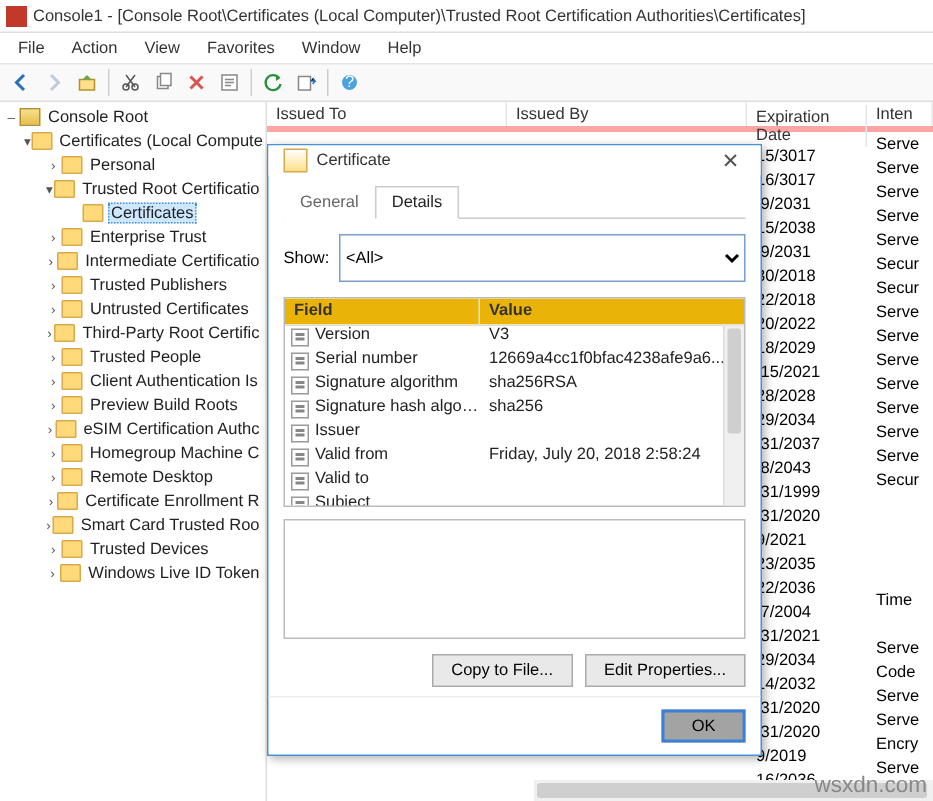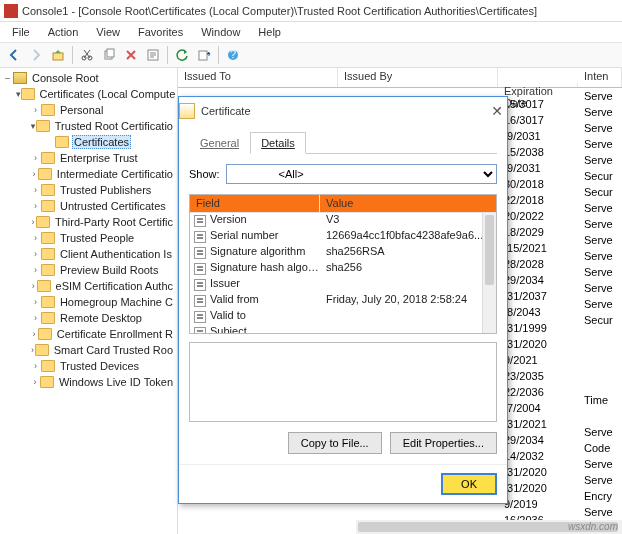--- a/index.html
+++ b/index.html
@@ -15,56 +15,56 @@
   .content { display: flex; height: calc(534px - 22px - 20px - 26px); }
   .tree-pane { width: 178px; border-right: 1px solid #ddd; padding: 2px; overflow: hidden; background: #fff; }
   .tree-row { display: flex; align-items: center; height: 16px; white-space: nowrap; color: #222; }
   .tree-row .tw { width: 11px; text-align: center; color: #555; font-size: 9px; }
   .tree-row .folder { width: 14px; height: 12px; background: #ffd97a; border: 1px solid #d8a94b; border-radius: 1px; margin-right: 3px; flex-shrink: 0; }
   .tree-row .root-icon { width: 14px; height: 12px; background: linear-gradient(#f7e08c,#e6be4c); border: 1px solid #b38f2e; margin-right: 3px; }
   .tree-row.selected .label { background: #cde8ff; border: 1px dotted #4a90d9; padding: 0 1px; }
   .tree-row .label { padding: 0 2px; }
   .ind0 { padding-left: 0px; } .ind1{padding-left:14px;} .ind2{padding-left:28px;} .ind3{padding-left:42px;}
   .list-pane { flex: 1; overflow: hidden; position: relative; }
-  .list-header { display: flex; height: 20px; border-bottom: 1px solid #fca5a5; background: #fff; }
+  .list-header { display: flex; height: 20px; border-bottom: 4px solid #fca5a5; background: #fff; align-items: center; }
   .list-header .col { padding: 2px 6px; border-right: 1px solid #e5e5e5; color: #333; }
   .list-rows { overflow: hidden; }
   .list-row { display: flex; height: 16px; align-items: center; }
   .list-row .cell { padding: 0 6px; white-space: nowrap; overflow: hidden; text-overflow: ellipsis; }
   .col-issuedto { width: 160px; } .col-issuedby{width:160px;} .col-exp{width:80px;margin-top:15px;} .col-int{flex:1;}
   
   .dialog { position: absolute; left: 178px; top: 96px; width: 330px; height: 408px; background: #fff; border: 1px solid #4a90d9; box-shadow: 2px 2px 6px rgba(0,0,0,.3); display: flex; flex-direction: column; }
-  .dialog-title { height: 28px; background: #fff; display: flex; align-items: center; padding: 0 0; }
+  .dialog-title { height: 28px; background: #fff; display: flex; align-items: center; padding: 0 10px; }
   .dialog-title .cert-icon { width: 16px; height: 16px; background: linear-gradient(#fff,#ffe08a); border: 1px solid #d8a94b; margin-right: 6px; }
   .dialog-title .txt { flex: 1; color: #333; }
   .dialog-title .close { width: 20px; height: 20px; display: flex; align-items: center; justify-content: center; font-size: 14px; color: #555; }
   .dialog-body { flex: 1; padding: 6px 10px; display: flex; flex-direction: column; }
   .tabs { display: flex; border-bottom: 1px solid #ccc; }
-  .tab { padding: 4px 10px; border: 1px solid transparent; border-bottom: none; color: #666; position: relative; top: 1px; background: #fff; text-decoration: underline; }
+  .tab { padding: 4px 10px; border: 1px solid transparent; border-bottom: none; color: #666; position: relative; top: 1px; background: #fff; }
   .tab.active { border-color: #ccc; border-bottom: 1px solid #fff; color: #222; }
   .show-row { display: flex; align-items: center; gap: 6px; margin: 10px 0; }
-  .show-row select { flex: 1; height: 20px; border: 1px solid #7a9ec9; background: #fff; font-size: 11px; padding-left: 48px; }
+  .show-row select { flex: 1; height: 32px; border: 1px solid #7a9ec9; background: #fff; font-size: 11px; }
   .field-box { border: 1px solid #bbb; height: 140px; overflow: hidden; position: relative; }
-  .field-header { display: flex; background: #f97316; border-bottom: 1px solid #e3e3e3; height: 18px; }
+  .field-header { display: flex; background: #eab308; border-bottom: 1px solid #e3e3e3; height: 18px; font-weight: bold; }
   .field-header .fc { padding: 2px 6px; color: #333; }
   .fc-field{width:130px; border-right:1px solid #e3e3e3;} .fc-value{flex:1;}
   .field-list { overflow: hidden; }
   .field-row { display: flex; height: 16px; }
   .field-row .fld-icon { width: 12px; height: 12px; margin: 2px 4px 0 4px; background: #fff; border: 1px solid #999; position: relative; flex-shrink: 0; }
   .field-row .fld-icon::after { content:''; position:absolute; left:2px; top:2px; width:6px; height:2px; background:#888; box-shadow: 0 3px 0 #888; }
   .field-row .fld-label { width: 110px; padding-left: 0; color: #222; white-space: nowrap; overflow:hidden; text-overflow:ellipsis;}
   .field-row .fld-value { flex:1; padding-left: 6px; color: #222; white-space: nowrap; overflow:hidden; text-overflow:ellipsis;}
   .field-box .scroll { position:absolute; right:0; top:18px; bottom:0; width:14px; background:#f0f0f0; border-left:1px solid #ddd;}
   .field-box .scroll .thumb{position:absolute; left:2px; right:2px; top:2px; height:70px; background:#cfcfcf; border-radius:2px;}
   .detail-box { border: 1px solid #bbb; height: 80px; margin-top: 8px; background: #fff; }
   .btn-row { display: flex; justify-content: flex-end; gap: 8px; margin-top: 10px; }
   .btn-row button, .dialog-footer button { height: 22px; padding: 0 12px; background: #e9e9e9; border: 1px solid #aaa; font-size: 11px; }
   .dialog-footer { padding: 8px 10px; display: flex; justify-content: flex-end; border-top: 1px solid #eee; }
-  .dialog-footer button.ok { border: 2px solid #3b82d6; background: #fde047; padding: 0 18px; }
-  .watermark { position: absolute; right: 4px; bottom: 2px; font-size: 10px; color: #888; font-style: italic; }
+  .dialog-footer button.ok { border: 2px solid #3b82d6; background: #a3a3a3; padding: 0 18px; }
+  .watermark { position: absolute; right: 4px; bottom: 2px; font-size: 15px; color: #888; }
   .main-scroll { position:absolute; bottom:0; left:178px; right:0; height:14px; background:#f0f0f0;}
   .main-scroll .thumb{position:absolute; left:2px; top:2px; bottom:2px; width:260px; background:#cfcfcf; border-radius:2px;}
   svg { display: block; }
 </style>
 </head>
 <body>
 
 <div class="titlebar">
   <div class="app-icon"></div>
   <div class="title">Console1 - [Console Root\Certificates (Local Computer)\Trusted Root Certification Authorities\Certificates]</div>

